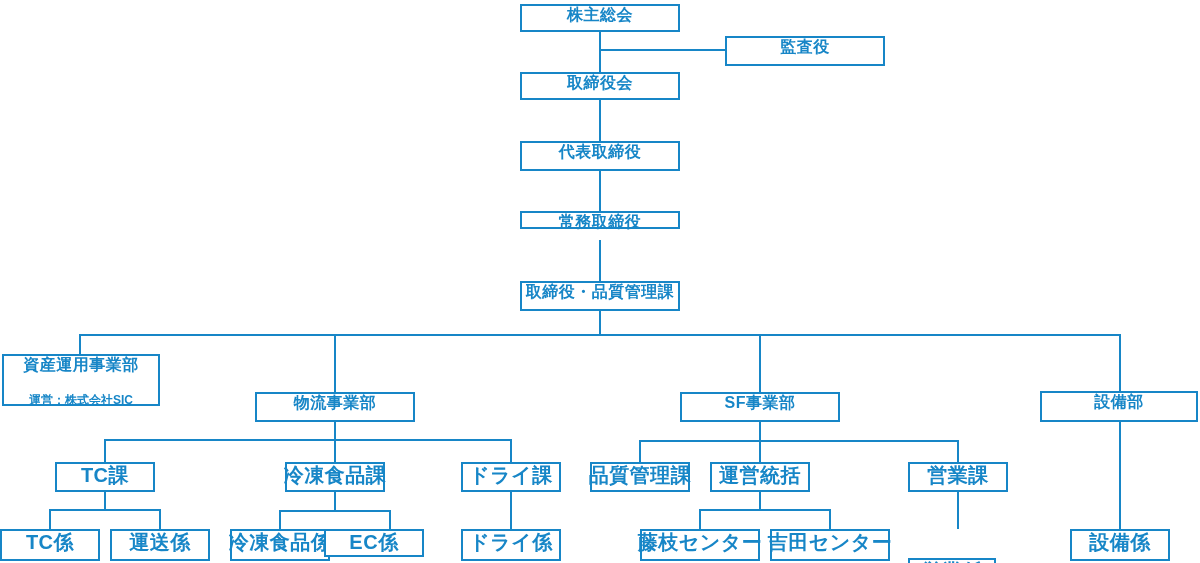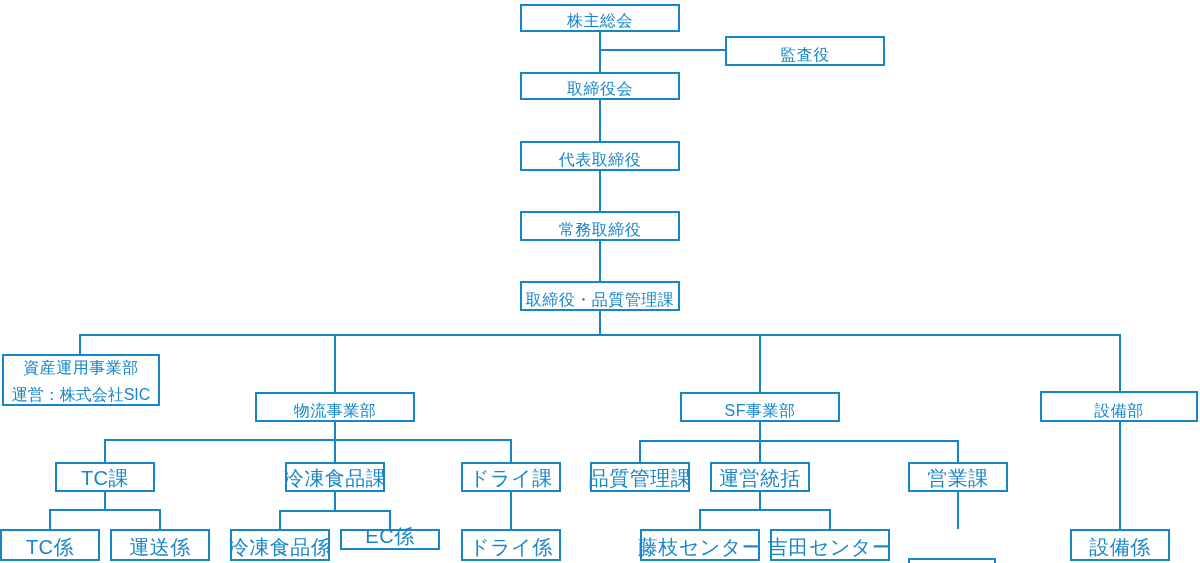--- a/index.html
+++ b/index.html
@@ -12,28 +12,28 @@
     background:#ffffff;
     overflow:hidden;
   }
   svg.wires { position:absolute; left:0; top:0; z-index:1; }
   svg.wires line { stroke:var(--accent); stroke-width:2; }
   .node {
     position:absolute; z-index:2;
     background:#ffffff;
     border:2px solid var(--accent);
     color:var(--accent);
-    font-weight:normal;
+    font-weight:bold;
     display:flex; flex-direction:column;
-    align-items:center; justify-content:flex-end;
+    align-items:center; justify-content:flex-start;
     font-size:16px; letter-spacing:0.5px;
     line-height:1.15;
     white-space:nowrap;
   }
-  .node .sublabel { font-size:16px; letter-spacing:0; margin-top:8px; }
+  .node .sublabel { font-size:12px; letter-spacing:0; margin-top:20px; }
   .node.sm { font-size:20px; }
 </style>
 </head>
 <body>
 
 <div class="canvas">
 
   <svg class="wires" width="1200" height="563" viewBox="0 0 1200 563" shape-rendering="crispEdges">
 
     <line x1="600" y1="32" x2="600" y2="72"></line>
@@ -86,21 +86,21 @@
   </div>
   <div class="node" style="left:725px;top:36px;width:160px;height:30px">
     <span>監査役</span>
   </div>
   <div class="node" style="left:520px;top:141px;width:160px;height:30px">
     <span>代表取締役</span>
   </div>
   <div class="node" style="left:520px;top:72px;width:160px;height:28px">
     <span>取締役会</span>
   </div>
-  <div class="node" style="left:520px;top:211px;width:160px;height:30px">
+  <div class="node" style="left:520px;top:211px;width:160px;height:18px">
     <span>常務取締役</span>
   </div>
   <div class="node" style="left:520px;top:281px;width:160px;height:30px">
     <span>取締役・品質管理課</span>
   </div>
 
   <div class="node" style="left:2px;top:354px;width:158px;height:52px">
     <span>資産運用事業部</span>
     <span class="sublabel">運営：株式会社SIC</span>
   </div>
@@ -135,21 +135,21 @@
 
   <div class="node sm" style="left:0px;top:529px;width:100px;height:32px">
     <span>TC係</span>
   </div>
   <div class="node sm" style="left:110px;top:529px;width:100px;height:32px">
     <span>運送係</span>
   </div>
   <div class="node sm" style="left:230px;top:529px;width:100px;height:32px">
     <span>冷凍食品係</span>
   </div>
-  <div class="node sm" style="left:340px;top:529px;width:100px;height:21px">
+  <div class="node sm" style="left:324px;top:529px;width:100px;height:28px">
     <span>EC係</span>
   </div>
   <div class="node sm" style="left:461px;top:529px;width:100px;height:32px">
     <span>ドライ係</span>
   </div>
   <div class="node sm" style="left:640px;top:529px;width:120px;height:32px">
     <span>藤枝センター</span>
   </div>
   <div class="node sm" style="left:770px;top:529px;width:120px;height:32px">
     <span>吉田センター</span>

